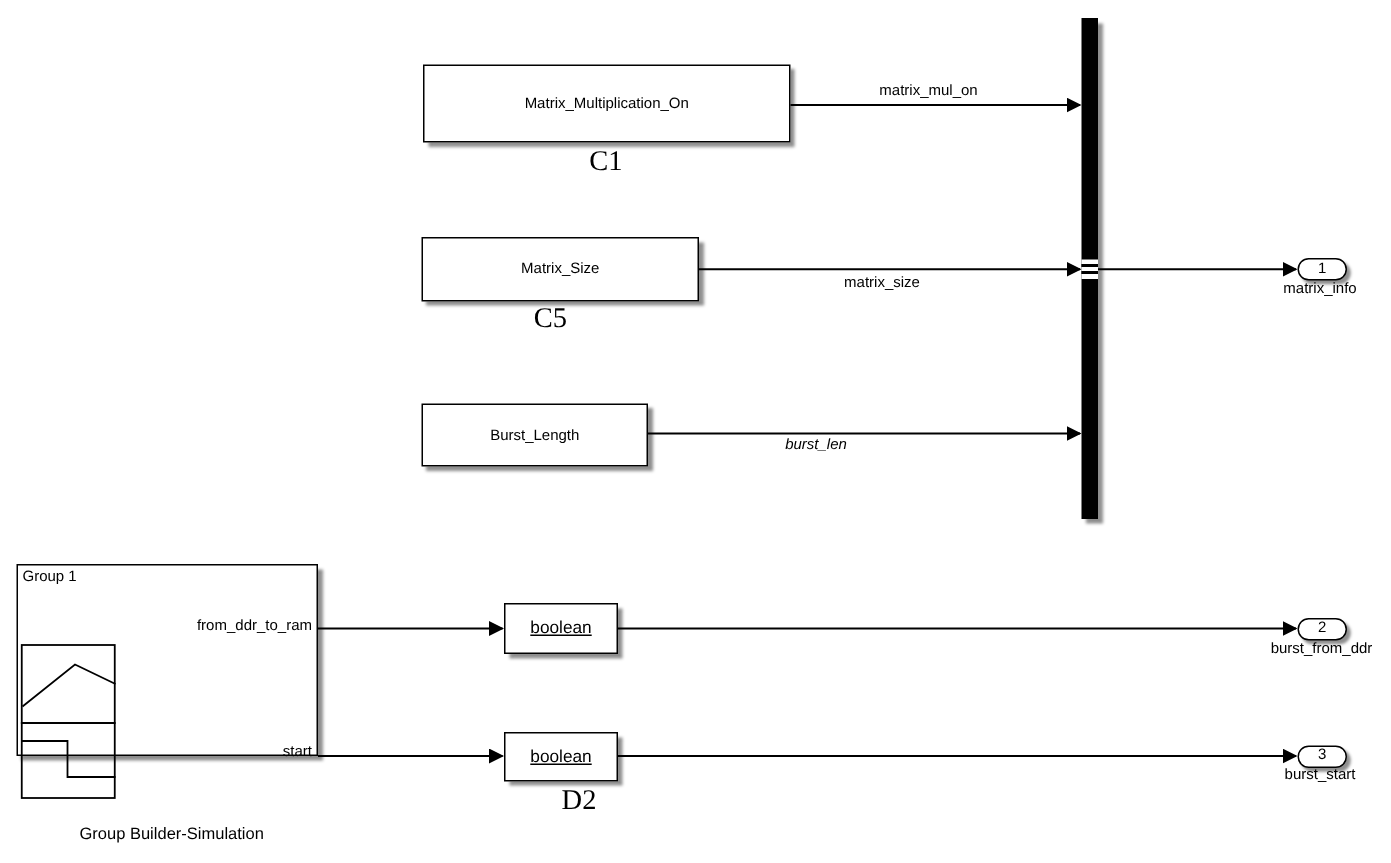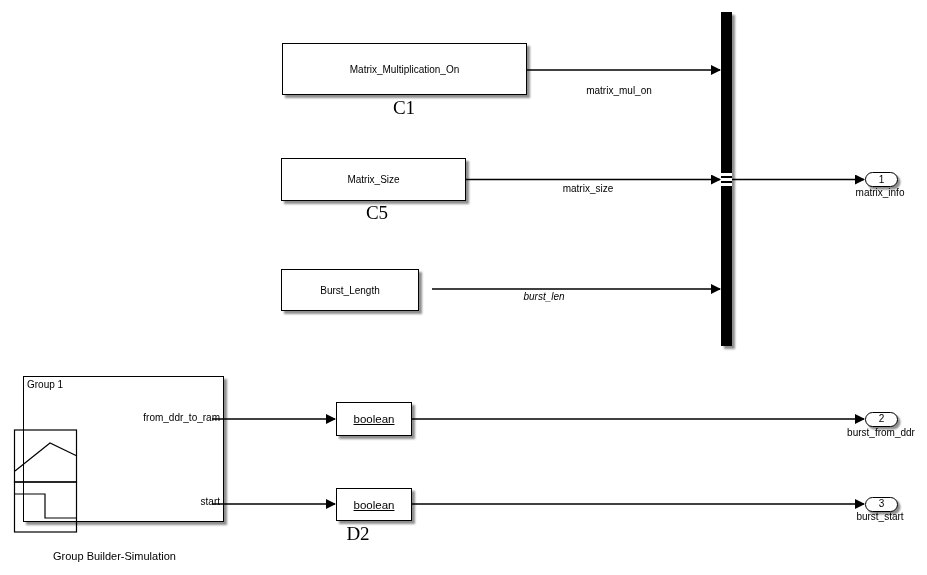--- a/index.html
+++ b/index.html
@@ -67,26 +67,25 @@
     box-shadow: 2.5px 2.5px 2px #8e8e8e;
     display: flex;
     align-items: center;
     justify-content: center;
     font-size: 10px;
     line-height: 1;
   }
   .sb-block {
     position: absolute;
     left: 11px; top: 376px;
-    width: 201px; height: 146px;
+    width: 201px; height: 128px;
     box-sizing: border-box;
     background: #ffffff;
     border: 1.5px solid #000000;
     box-shadow: 3px 3px 2px #8e8e8e;
-    margin-left: 12px;
   }
   .sb-group {
     position: absolute;
     left: 3px; top: 2px;
     font-size: 10px;
   }
   .sb-out {
     position: absolute;
     right: 3px;
     text-align: right;
@@ -106,60 +105,60 @@
 <div class="canvas">
 
   <div class="block" style="left:282px; top:43px; width:245px; height:52px;">
     <span class="block-text">Matrix_Multiplication_On</span>
   </div>
   <div class="block-name" style="left:344px; top:98px;">C1</div>
 
   <div class="block" style="left:281px; top:158px; width:185px; height:43px;">
     <span class="block-text">Matrix_Size</span>
   </div>
-  <div class="block-name" style="left:317px; top:203px;">C5</div>
+  <div class="block-name" style="left:307px; top:203px;">C5</div>
 
-  <div class="block" style="left:281px; top:269px; width:138px; height:42px;">
+  <div class="block" style="left:281px; top:269px; width:151px; height:42px;">
     <span class="block-text">Burst_Length</span>
   </div>
 
   <div class="mux"></div>
 
   <div class="sb-block">
     <span class="sb-group">Group 1</span>
     <span class="sb-out" style="top:36px;text-align:center;">from_ddr_to_ram</span>
     <span class="sb-out" style="top:120px;">start</span>
   </div>
   <div class="wire-label" style="left:53px; top:551px; width:120px; font-size:11px;">Group Builder-Simulation</div>
 
   <div class="block" style="left:336px; top:402px; width:76px; height:34px;">
     <span class="block-text bool-text">boolean</span>
   </div>
 
   <div class="block" style="left:336px; top:488px; width:76px; height:33px;">
     <span class="block-text bool-text">boolean</span>
   </div>
-  <div class="block-name" style="left:298px; top:524px;">D2</div>
+  <div class="block-name" style="left:326px; top:524px;">D2</div>
 
   <div class="outport" style="left:865px; top:172px;">
     <span>1</span>
   </div>
   <div class="wire-label" style="left:820px; top:188px;">matrix_info</div>
 
   <div class="outport" style="left:865px; top:411.5px;">
     <span>2</span>
   </div>
   <div class="wire-label" style="left:821px; top:428px;">burst_from_ddr</div>
 
   <div class="outport" style="left:865px; top:496.5px;">
     <span>3</span>
   </div>
   <div class="wire-label" style="left:820px; top:512px;">burst_start</div>
 
-  <div class="wire-label" style="left:559px; top:86px;">matrix_mul_on</div>
+  <div class="wire-label" style="left:559px; top:56px;">matrix_mul_on</div>
   <div class="wire-label" style="left:528px; top:184px;">matrix_size</div>
   <div class="wire-label" style="left:484px; top:292px;font-style:italic;">burst_len</div>
 
   <svg class="wires" width="927" height="575" viewBox="0 0 927 575">
     <defs>
       <marker id="arrow" markerWidth="10" markerHeight="10" refX="9" refY="5" orient="auto" markerUnits="userSpaceOnUse">
         <path d="M0,0 L10,5 L0,10 Z" fill="#000000"></path>
       </marker>
     </defs>
 

